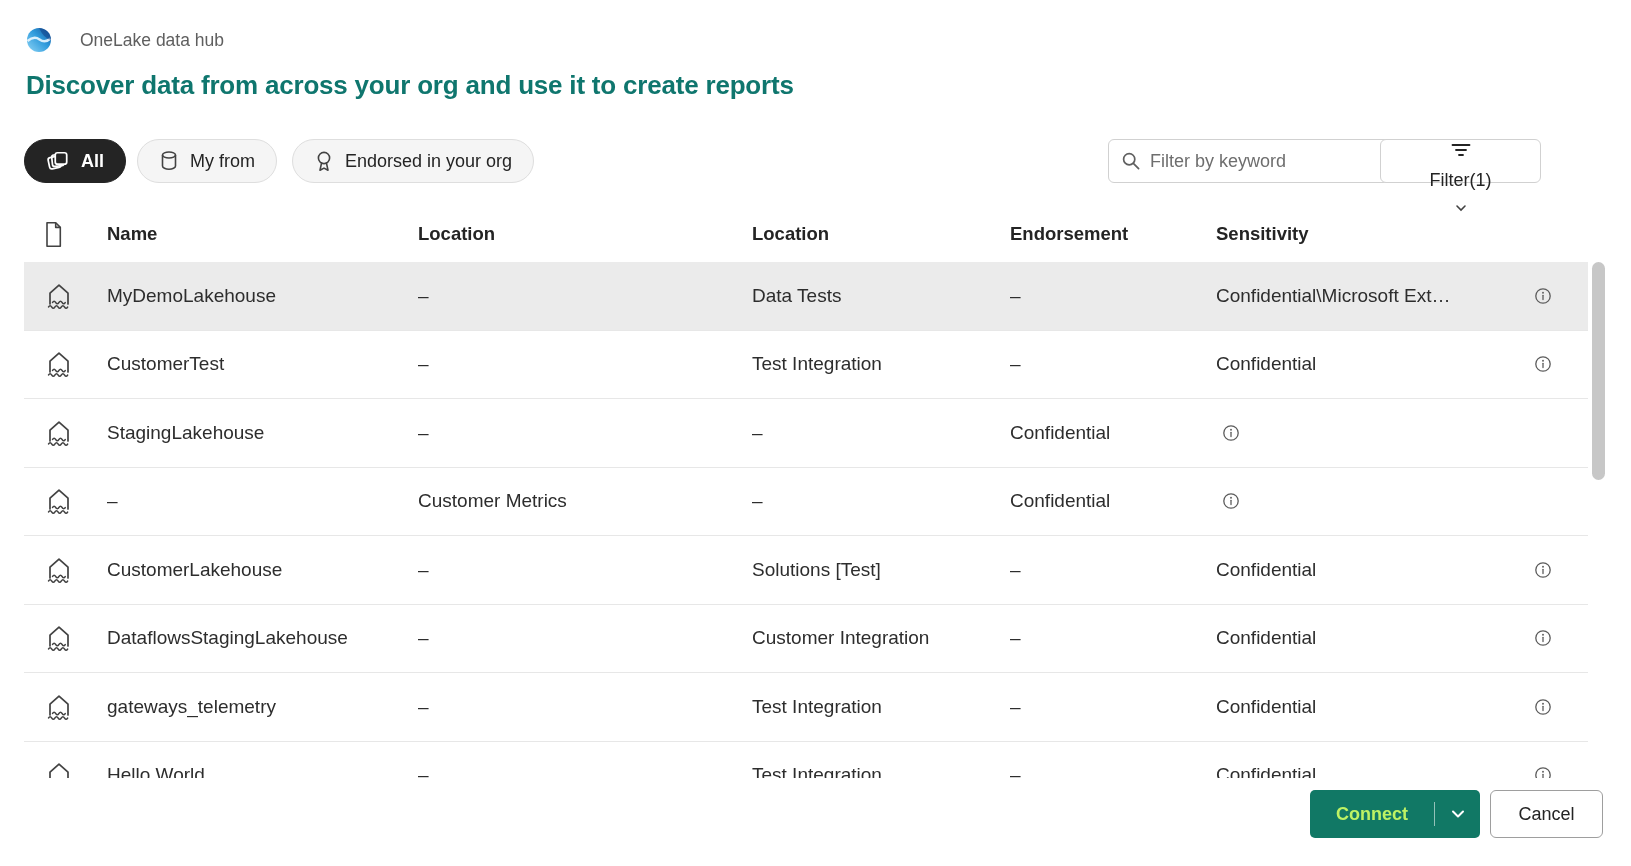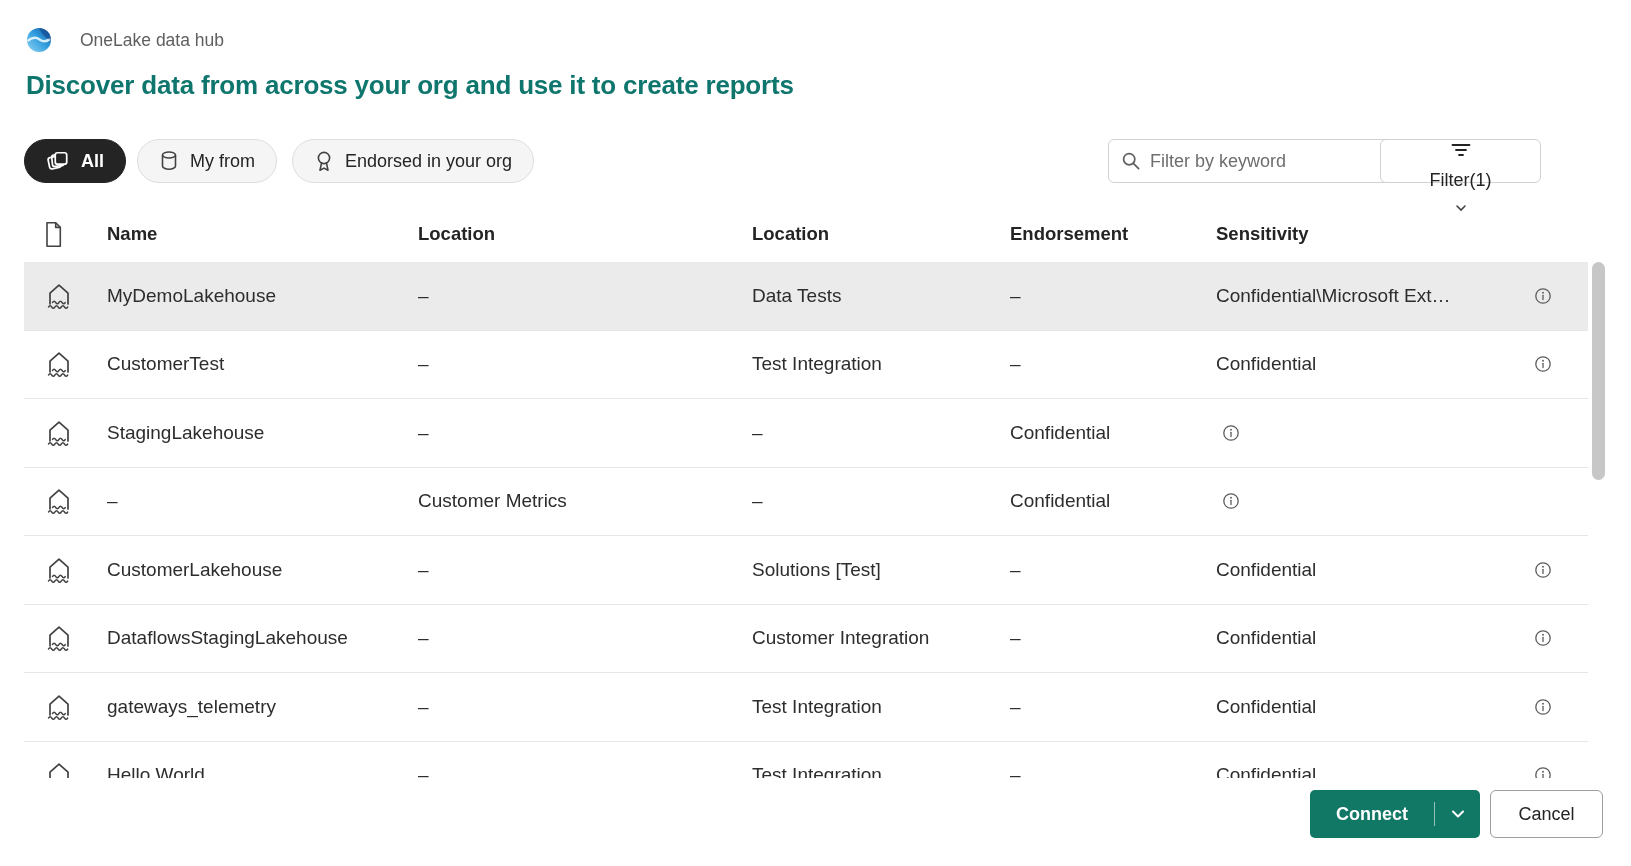--- a/index.html
+++ b/index.html
@@ -53,21 +53,21 @@
   .info-wrap { display:flex; cursor:pointer; }
 
   
   .vscroll { position:absolute; left:1592px; top:258px; width:13px; height:520px; }
   .vthumb { position:absolute; left:0; top:4px; width:13px; height:218px;
             background:#c7c7c7; border-radius:7px; cursor:pointer; }
 
   
   .btn-connect { position:absolute; left:1310px; top:790px; width:170px; height:48px;
                  background:#117865; border:none; border-radius:5px; display:flex;
-                 align-items:center; color:#ffffff; cursor:pointer; font-family:inherit; }
+                 align-items:center; color:#bef264; cursor:pointer; font-family:inherit; }
   .btn-connect .lbl { flex:1; text-align:center; font-size:18px; font-weight:700; }
   .btn-connect .split { width:1px; height:24px; background:rgba(255,255,255,.55); }
   .btn-connect .chev { width:45px; display:flex; align-items:center; justify-content:center; }
   .btn-cancel { position:absolute; left:1490px; top:790px; width:113px; height:48px;
                 background:#fff; border:1px solid #9e9e9e; border-radius:6px; font-size:18px;
                 color:#242424; cursor:pointer; font-family:inherit; }
 
   svg { display:block; }
 </style>
 </head>

